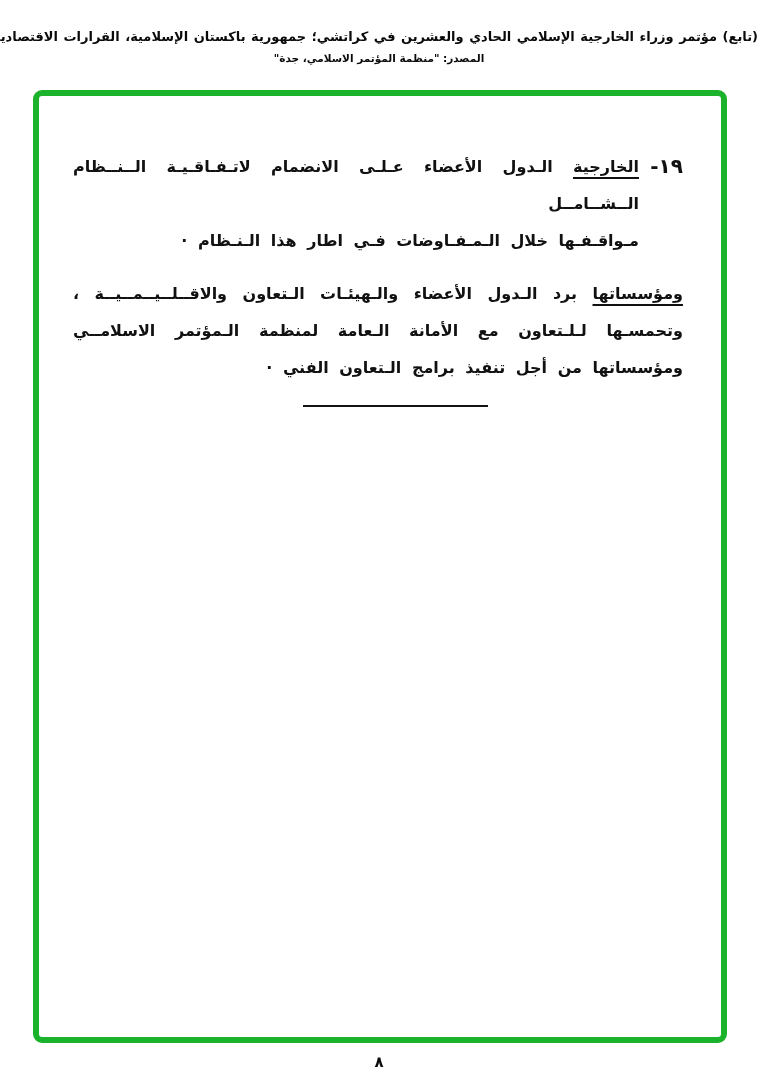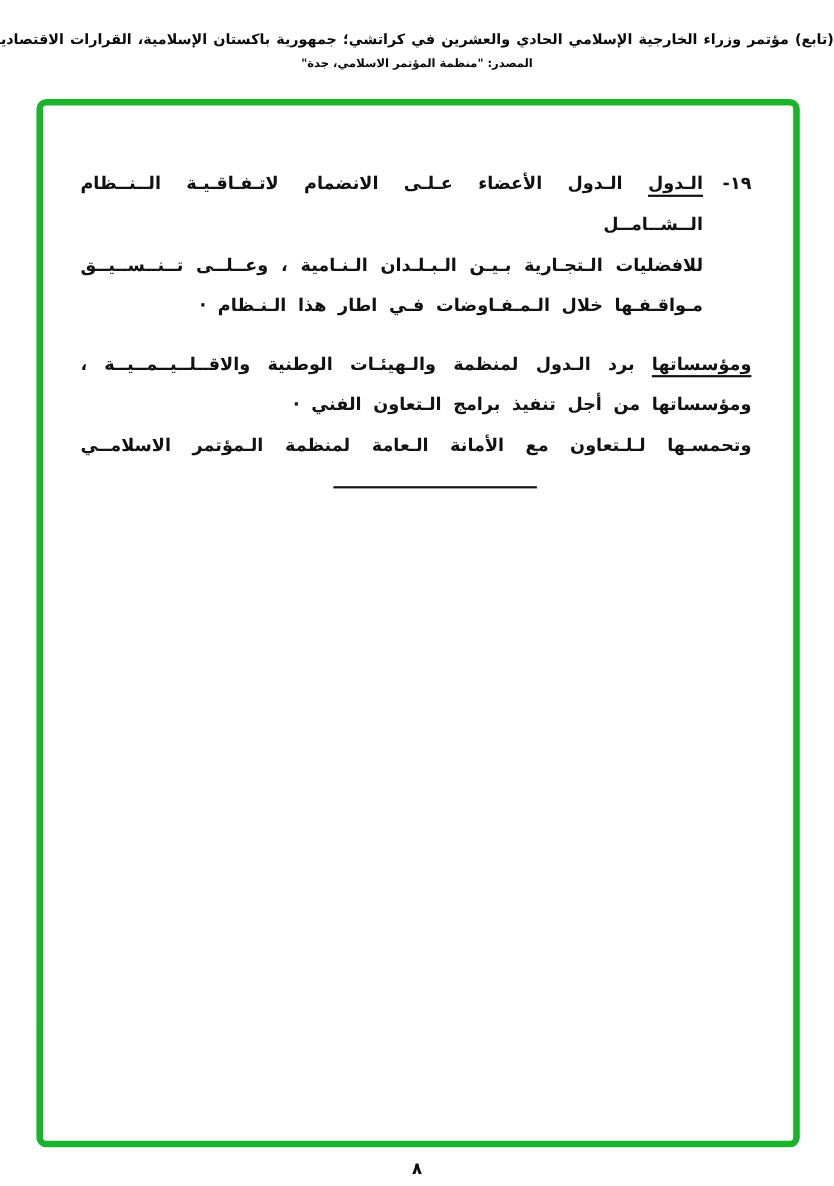--- a/index.html
+++ b/index.html
@@ -46,21 +46,21 @@
   
   .content {
     position: absolute; inset: 0;
     padding: 52px 38px 0 34px; 
     direction: rtl;
   }
   .para { display: flex; }
   .para + .para { margin-top: 16px; }
   .para-num {
     flex: 0 0 44px;
-    font-size: 16px; font-weight: bold;
+    font-size: 20px; font-weight: bold;
     line-height: 37px;
     text-align: right;
     white-space: nowrap;
   }
   .para-lines { flex: 1 1 auto; min-width: 0; }
   .tline {
     font-size: 16px; font-weight: bold;
     line-height: 37px;
     word-spacing: 5px;
     white-space: nowrap;
@@ -100,31 +100,30 @@
     <div class="h1">(تابع) مؤتمر وزراء الخارجية الإسلامي الحادي والعشرين في كراتشي؛ جمهورية باكستان الإسلامية، القرارات الاقتصادية، القرار الرقم ٢١/١٢-أق</div>
     <div class="h2">المصدر: "منظمة المؤتمر الاسلامي، جدة"</div>
   </div>
 
   <div class="frame">
     <div class="content">
 
       <div class="para">
         <div class="para-num">١٩-</div>
         <div class="para-lines">
-          <div class="tline just"><span class="uword">الـدول</span><span> الـدول الأعضاء عـلـى الانضمام لاتـفـاقـيـة الــنــظام الــشــامــل</span></div>
-          <div class="tline just">للافضليات الـتجـارية بـيـن الـبـلـدان الـنـامية ، وعــلــى تــنــســيــق</div>
+          <div class="tline just"><span class="uword">الخارجية</span><span> الـدول الأعضاء عـلـى الانضمام لاتـفـاقـيـة الــنــظام الــشــامــل</span></div>
           <div class="tline last">مـواقـفـها خلال الـمـفـاوضات فـي اطار هذا الـنـظام ·</div>
         </div>
       </div>
 
       <div class="para">
         <div class="para-lines">
-          <div class="tline just"><span class="uword">ومؤسساتها</span><span> برد الـدول لمنظمة والـهيئـات الوطنية والاقــلــيــمــيــة ،</span></div>
+          <div class="tline just"><span class="uword">ومؤسساتها</span><span> برد الـدول الأعضاء والـهيئـات الـتعاون والاقــلــيــمــيــة ،</span></div>
+          <div class="tline just">وتحمسـها لـلـتعاون مع الأمانة الـعامة لمنظمة الـمؤتمر الاسلامــي</div>
           <div class="tline last">ومؤسساتها من أجل تنفيذ برامج الـتعاون الفني ·</div>
-          <div class="tline just">وتحمسـها لـلـتعاون مع الأمانة الـعامة لمنظمة الـمؤتمر الاسلامــي</div>
         </div>
       </div>
 
       <div class="separator"></div>
 
     </div>
   </div>
 
   <div class="page-num">٨</div>
 

